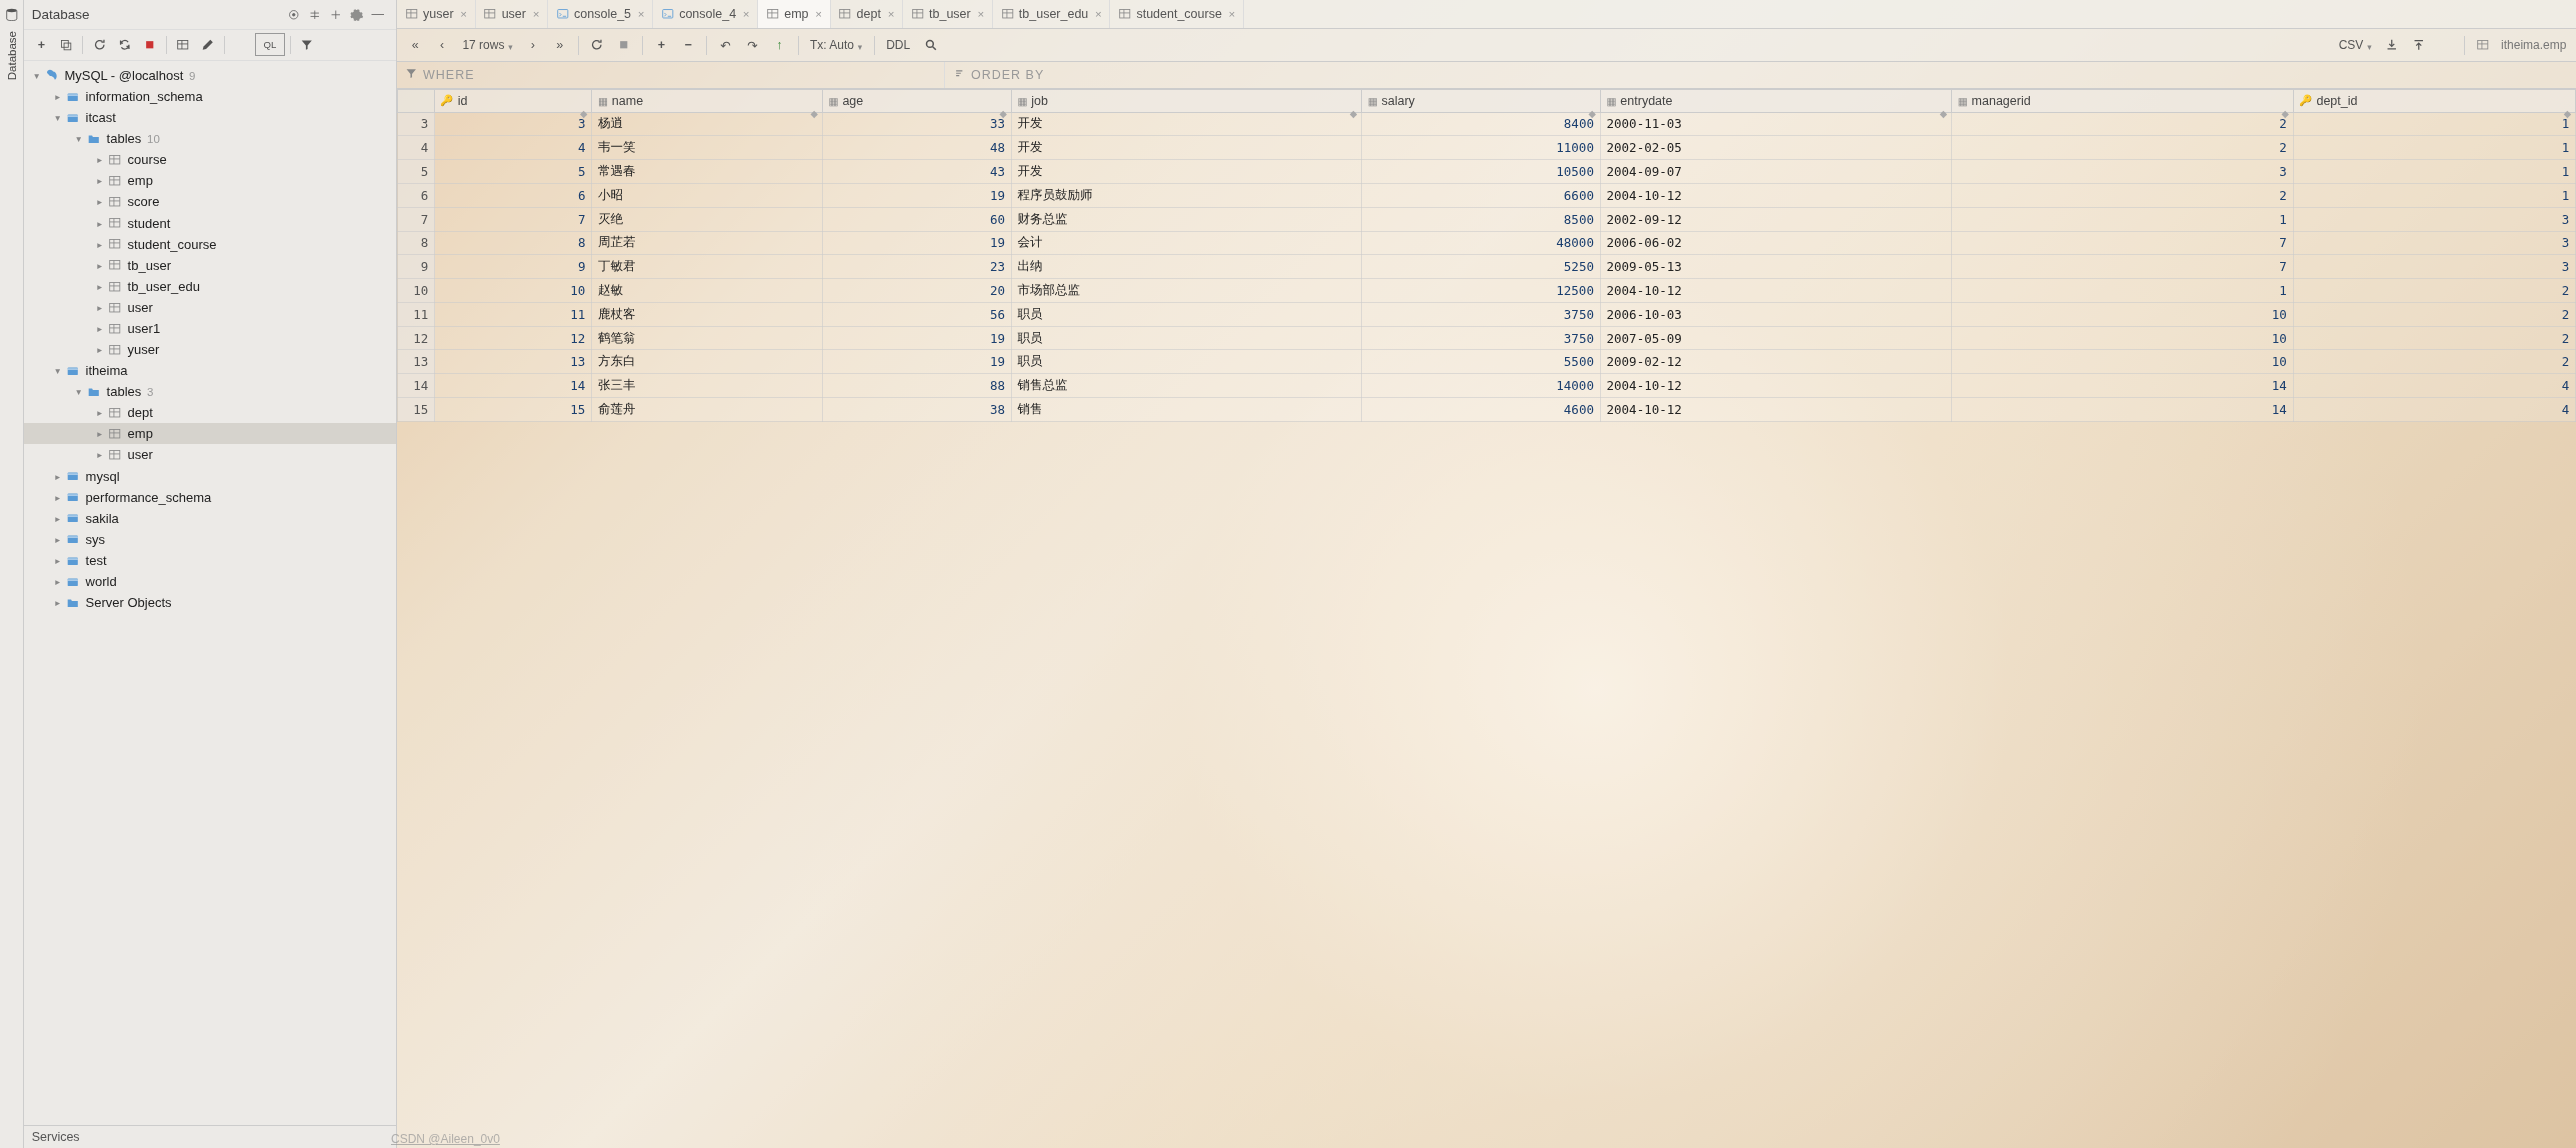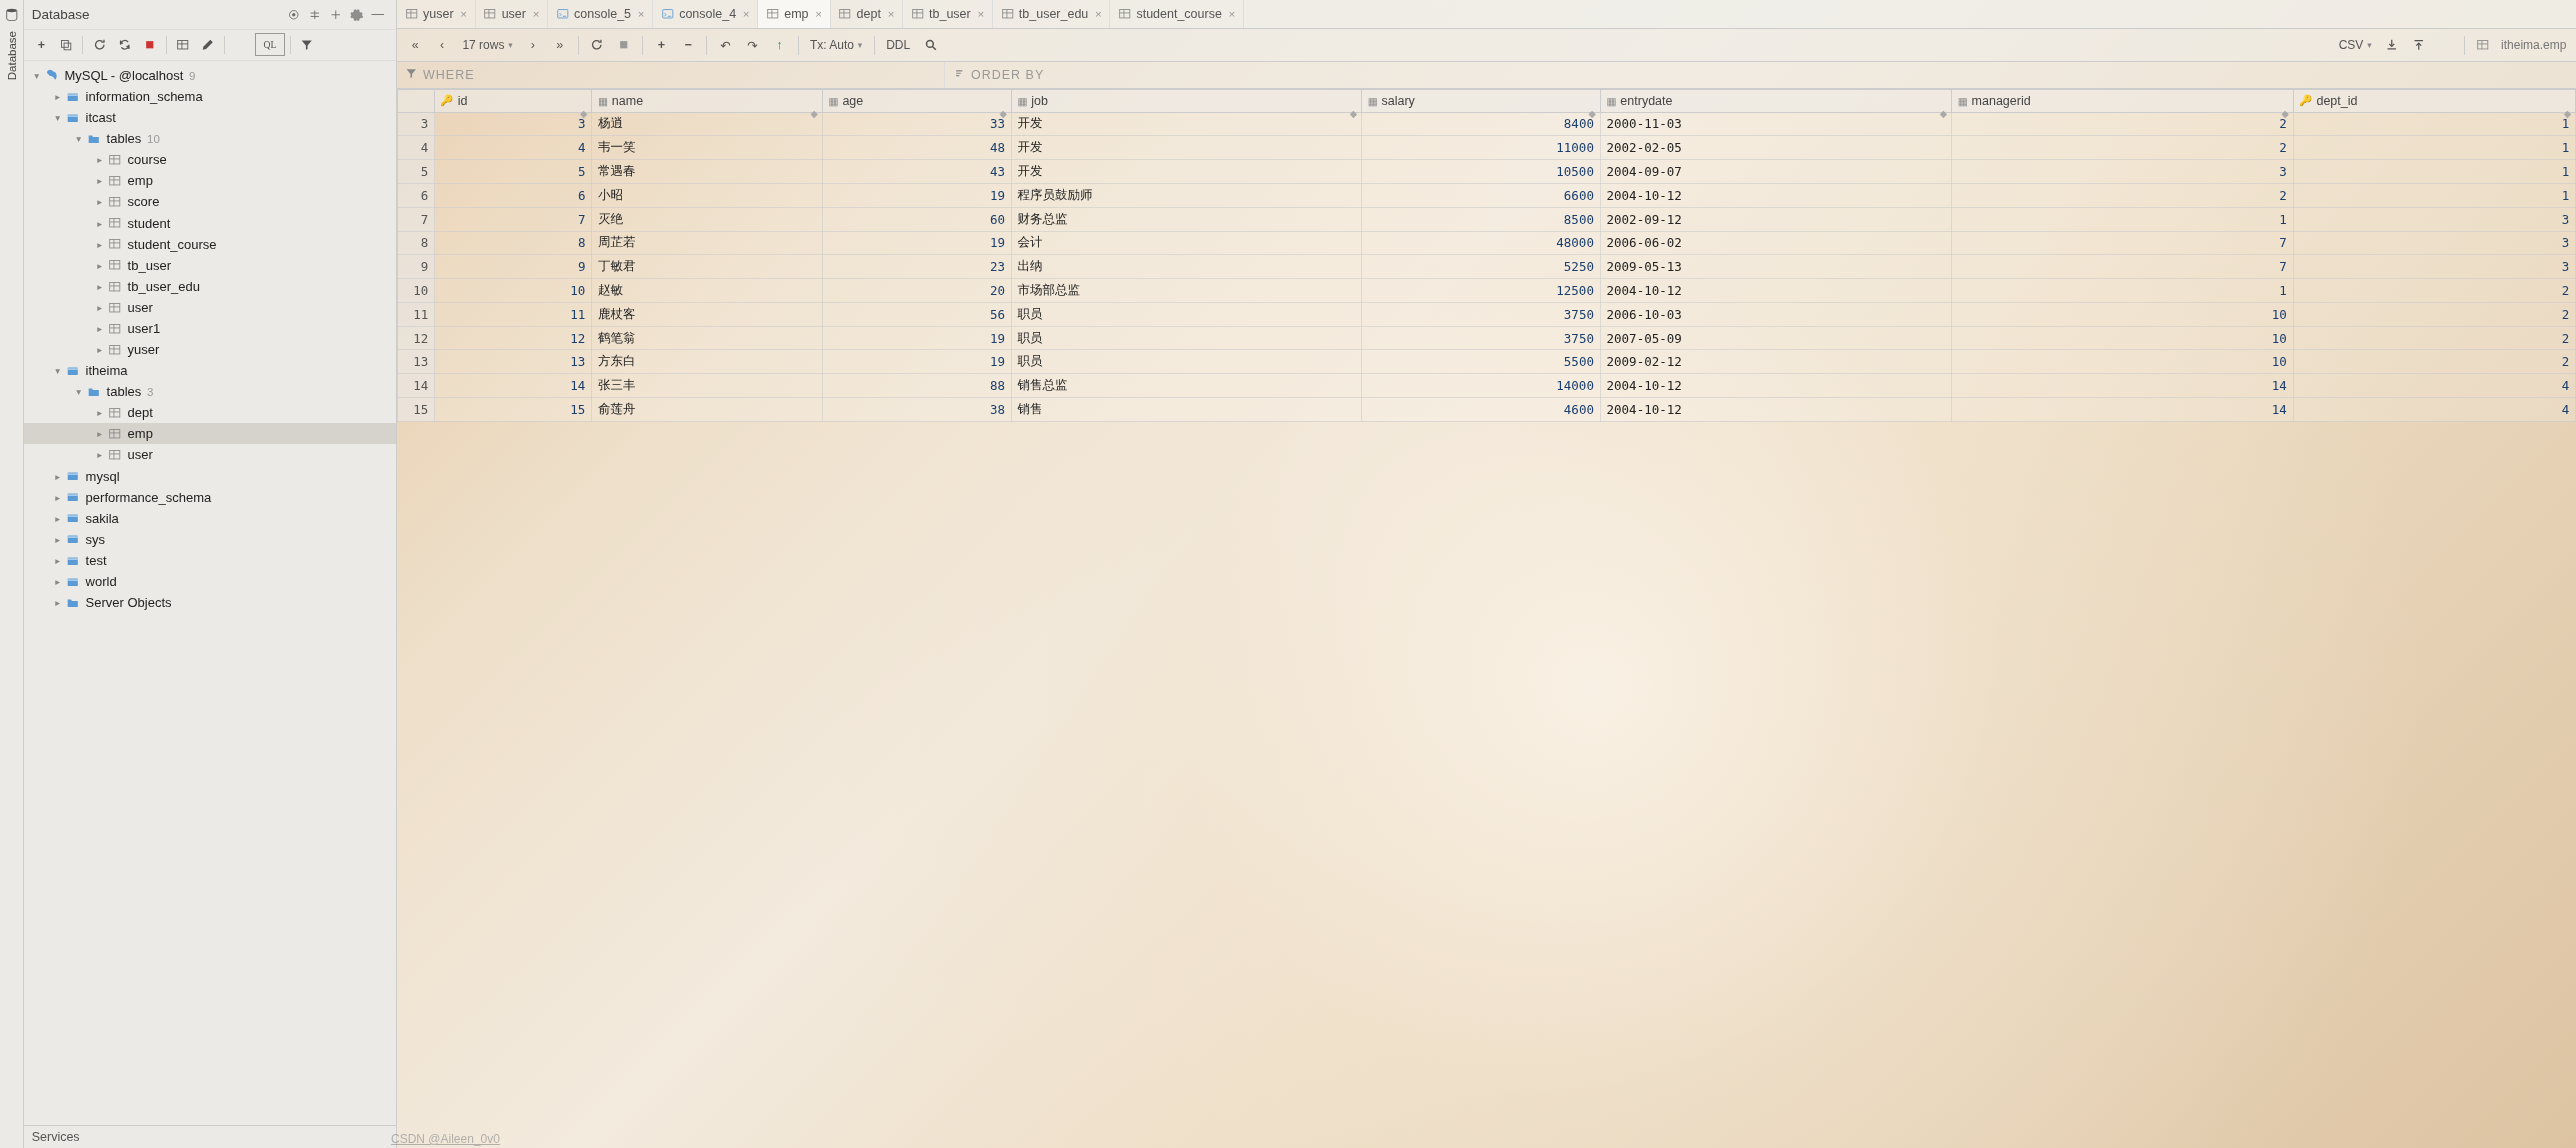--- a/index.html
+++ b/index.html
@@ -37,21 +37,21 @@
   .main > *:not(.bgimg){ position:relative; z-index:1; }
 
   .tabs { display:flex; align-items:center; border-bottom:1px solid #ccc; background:rgba(240,238,234,0.85); height:29px; overflow:hidden; }
   .tab { display:flex; align-items:center; padding:0 7.7px; height:100%; border-right:1px solid #ddd; color:#555; gap:4.8px; cursor:pointer; white-space:nowrap; }
   .tab.active { background:rgba(255,255,255,0.6); }
   .tab .close { color:#999; font-size:11.5px; margin-left:1.9px; }
   .tab .cicon { width:13.5px; height:13.5px; }
 
   .toolbar { display:flex; align-items:center; height:33px; border-bottom:1px solid #ccc; background:rgba(240,238,234,0.7); padding:0 5.8px; gap:1.9px; }
   .toolbar .btn { width:25px; height:25px; display:flex; align-items:center;justify-content:center; color:#555; cursor:pointer; }
-  .toolbar .label { padding:0 5.8px; color:#555; font-size:12px; display:flex; align-items:center; gap:3.8px; }
+  .toolbar .label { padding:0 5.8px; color:#555; font-size:12px; display:flex; align-items:flex-end; gap:3.8px; }
   .toolbar .sep { width:1px; height:19px; background:#ccc; margin:0 3.8px; }
   .toolbar .spacer { flex:1; }
   .toolbar .right-lbl { color:#777; font-size:12px; padding:0 3.8px; }
 
   .filters { display:flex; border-bottom:1px solid #ccc; background:rgba(240,238,234,0.5); height:27px; }
   .fbox { display:flex; align-items:center; padding:0 7.7px; gap:5.8px; font-family:"Consolas",monospace; color:#999; font-size:12.5px; }
   .fbox:first-child { width:548px; border-right:1px solid #ddd; }
   .fbox .ficon { color:#888; }
 
   .grid-wrap { flex:1; overflow:auto; }
@@ -148,21 +148,21 @@
           <svg viewBox="0 0 16 16" width="13.5" height="13.5" fill="currentColor">
             <path d="M2 14l1-4 8-8 3 3-8 8z"></path>
           </svg>
         </span>
       <span class="sep"></span>
       <span class="ticon blue">
           <svg viewBox="0 0 16 16" width="13.5" height="13.5" fill="currentColor">
             <path d="M3 13L13 3M13 3H7M13 3v6"></path>
           </svg>
         </span>
-      <span class="ticon" style="font-family:Liberation Serif, serif;font-size:9.6px;border:1px solid #999;padding:0 14px;">QL</span>
+      <span class="ticon" style="font-family:Liberation Sans, sans-serif;font-size:9.6px;border:1px solid #999;padding:0 14px;">QL</span>
       <span class="sep"></span>
       <span class="ticon">
           <svg viewBox="0 0 16 16" width="13.5" height="13.5" fill="currentColor">
             <path d="M2 3h12l-5 6v4l-2 1v-5z"></path>
           </svg>
         </span>
     </div>
 
     <div class="tree" id="tree">
         <div class="node" style="padding-left: 5.8px;">

